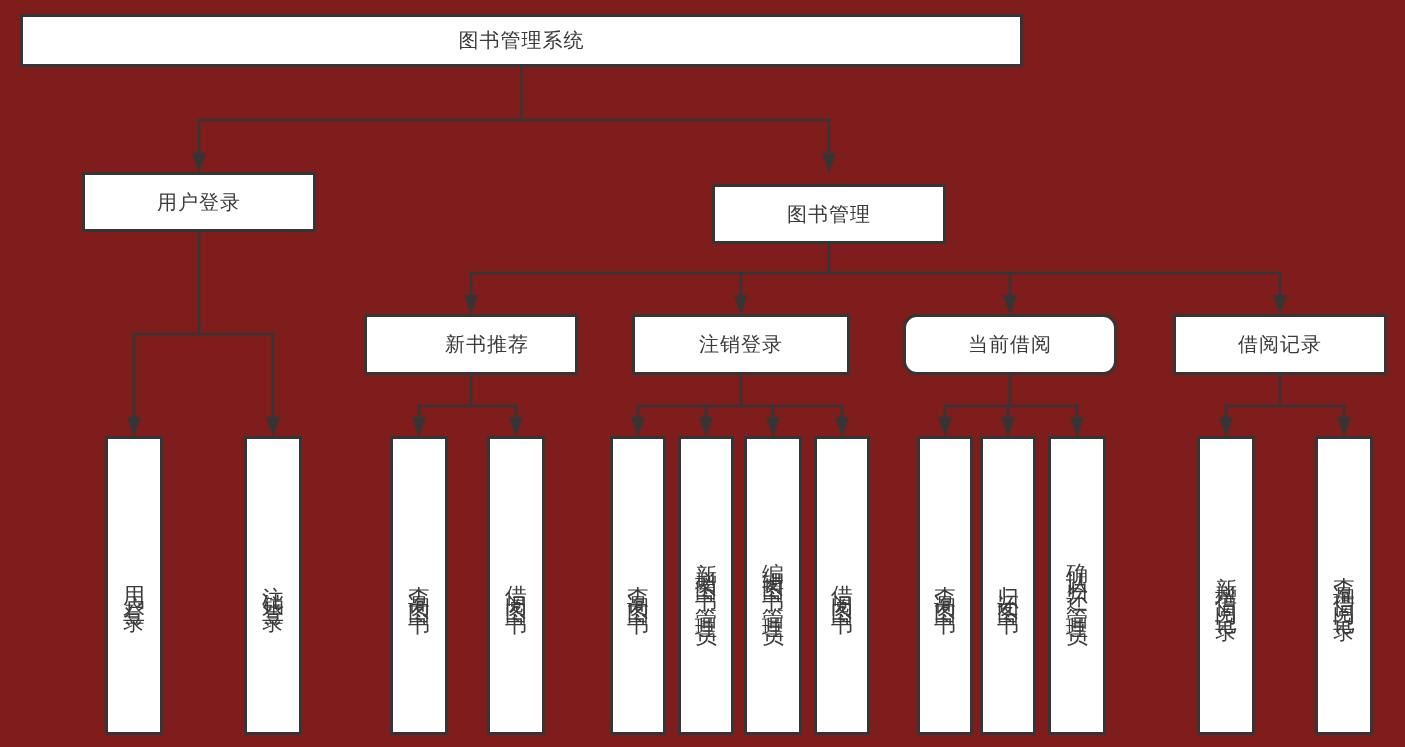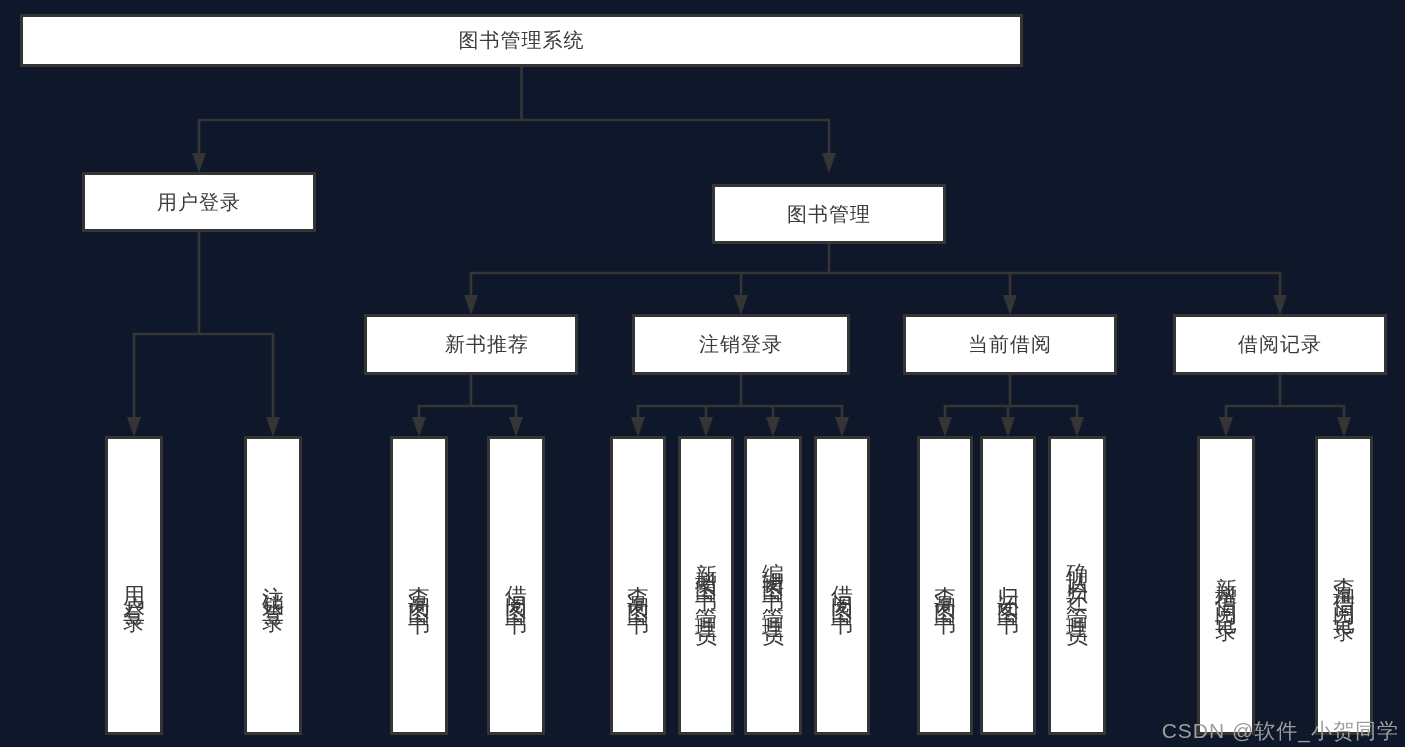--- a/index.html
+++ b/index.html
@@ -4,21 +4,21 @@
 <style>
   html, body {
     margin: 0;
     padding: 0;
     background: #ffffff;
   }
   #canvas {
     position: relative;
     width: 1405px;
     height: 747px;
-    background: #0f172a;
+    background: #7f1d1d;
     font-family: "Liberation Sans", sans-serif;
     overflow: hidden;
   }
   #connectors {
     position: absolute;
     left: 0;
     top: 0;
     width: 1405px;
     height: 747px;
   }
@@ -114,28 +114,27 @@
       <polygon points="1344,437 1337,417 1351,417" fill="#353535"></polygon>
     </svg>
   <div id="nodes">
       <div class="node h" style="left: 20px; top: 14px; width: 1003px; height: 53px;">图书管理系统</div>
       <div class="node h" style="left: 82px; top: 172px; width: 234px; height: 60px;">用户登录</div>
       <div class="node h" style="left: 712px; top: 184px; width: 234px; height: 60px;">图书管理</div>
       <div class="node v" style="left: 105px; top: 436px; width: 58px; height: 299px;">用户登录</div>
       <div class="node v" style="left: 244px; top: 436px; width: 58px; height: 299px;">注销登录</div>
       <div class="node h" style="left: 364px; top: 314px; width: 214px; height: 61px; padding-left: 32px;">新书推荐</div>
       <div class="node h" style="left: 632px; top: 314px; width: 218px; height: 61px;">注销登录</div>
-      <div class="node h" style="left: 903px; top: 314px; width: 214px; height: 61px;">当前借阅</div>
+      <div class="node h" style="left: 903px; top: 314px; width: 214px; height: 61px; border-radius: 14px;">当前借阅</div>
       <div class="node h" style="left: 1173px; top: 314px; width: 214px; height: 61px;">借阅记录</div>
       <div class="node v" style="left: 390px; top: 436px; width: 58px; height: 299px;">查询图书</div>
       <div class="node v" style="left: 487px; top: 436px; width: 58px; height: 299px;">借阅图书</div>
       <div class="node v" style="left: 610px; top: 436px; width: 56px; height: 299px;">查询图书</div>
       <div class="node v" style="left: 678px; top: 436px; width: 56px; height: 299px;">新增图书（管理员）</div>
       <div class="node v" style="left: 744px; top: 436px; width: 58px; height: 299px;">编辑图书（管理员）</div>
       <div class="node v" style="left: 814px; top: 436px; width: 56px; height: 299px;">借阅图书</div>
       <div class="node v" style="left: 917px; top: 436px; width: 56px; height: 299px;">查询图书</div>
       <div class="node v" style="left: 980px; top: 436px; width: 56px; height: 299px;">归还图书</div>
       <div class="node v" style="left: 1048px; top: 436px; width: 58px; height: 299px;">确认归还（管理员）</div>
       <div class="node v" style="left: 1197px; top: 436px; width: 58px; height: 299px;">新增借阅记录</div>
       <div class="node v" style="left: 1315px; top: 436px; width: 58px; height: 299px;">查询借阅记录</div>
     </div>
-  <div id="watermark">CSDN @软件_小贺同学</div>
 </div>
 
 </body></html>

